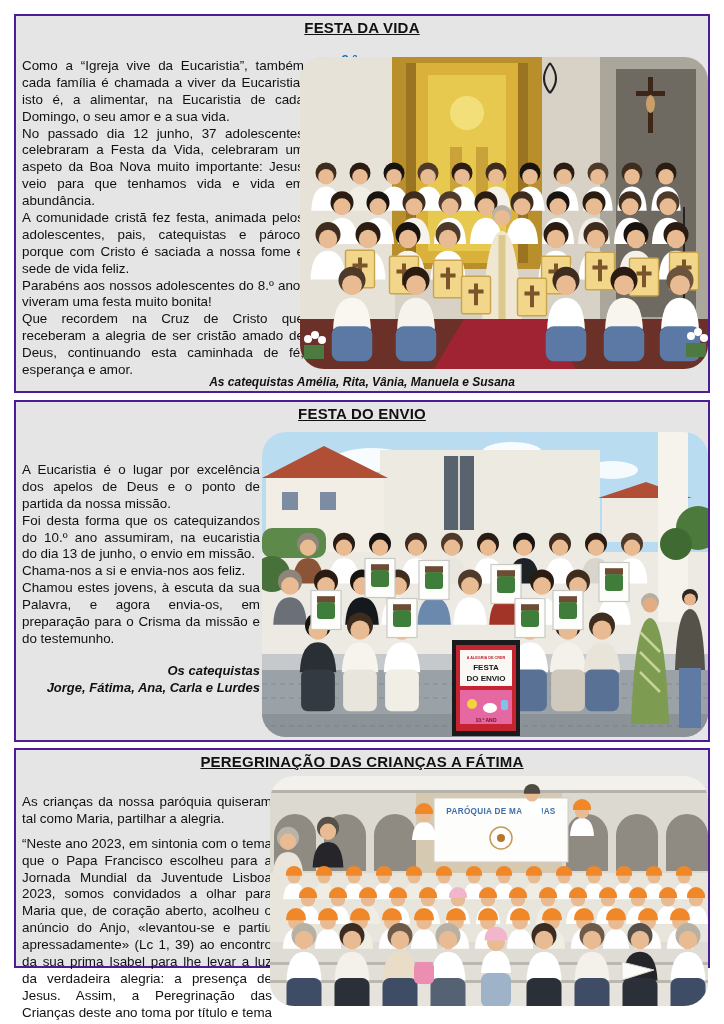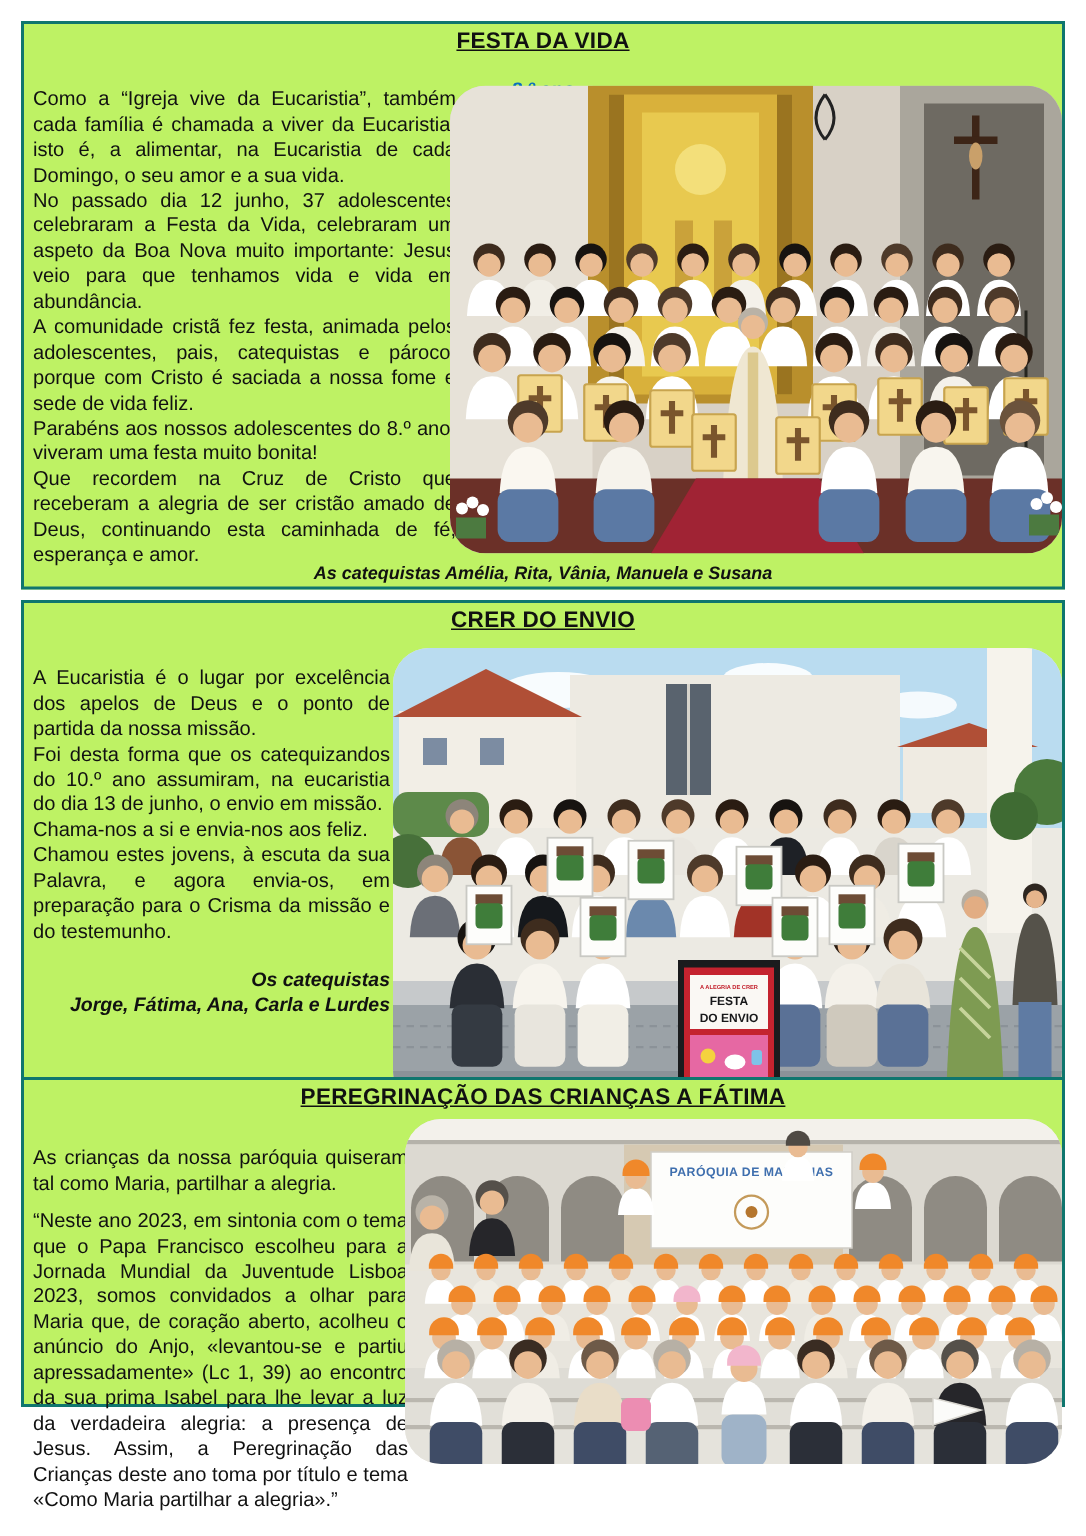--- a/index.html
+++ b/index.html
@@ -1,28 +1,28 @@
 <!DOCTYPE html>
 <html><head>
 <meta charset="utf-8">
 <style>
   html,body{margin:0;padding:0;background:#ffffff;}
   #page{position:relative;width:724px;height:1024px;background:#ffffff;
         font-family:"Liberation Sans",sans-serif;color:#111;overflow:hidden;}
-  .box{position:absolute;left:14px;width:696px;border:2px solid #0f766e;background:#bef264;box-sizing:border-box;}
+  .box{position:absolute;left:14px;width:696px;border:2px solid #4c1d95;background:#e5e5e5;box-sizing:border-box;}
   #box1{top:14px;height:379px;}
   #box2{top:400px;height:342px;}
-  #box3{top:718px;height:220px;}
+  #box3{top:748px;height:220px;}
   .sec-title{text-align:center;font-weight:bold;font-size:15px;margin-top:3px;letter-spacing:.2px;}
   .sec-title span{text-decoration:underline;}
   .sec-sub{text-align:center;font-weight:bold;font-style:italic;font-size:13px;color:#0a6ebd;margin-top:16px;}
   .textcol{position:absolute;font-size:13.4px;line-height:1.26;text-align:justify;}
   .textcol p{margin:0;}
   #text1{left:6px;top:42px;width:282px;}
-  #text2{left:6px;top:42px;width:238px;}
+  #text2{left:6px;top:60px;width:238px;}
   #text3{left:6px;top:44px;width:250px;}
   #text3 p + p{margin-top:8px;}
   .photo{position:absolute;overflow:hidden;border-radius:24px;}
   #photo1{left:284px;top:41px;width:408px;height:312px;}
   #photo2{left:246px;top:30px;width:446px;height:305px;}
   #photo3{left:254px;top:26px;width:438px;height:230px;}
   .caption{position:absolute;left:0;right:0;bottom:2px;text-align:center;
            font-weight:bold;font-style:italic;font-size:12px;}
   .cap-block{margin-top:15px;text-align:right;font-weight:bold;font-style:italic;font-size:13px;line-height:1.3;}
   svg text{font-family:"Liberation Sans",sans-serif;}
@@ -174,21 +174,21 @@
             <circle cx="398" cy="275" r="4" fill="#fff"></circle>
             <circle cx="404" cy="281" r="4" fill="#fff"></circle>
         </g>
       </svg>
     </div>
 
     <div class="caption">As catequistas Amélia, Rita, Vânia, Manuela e Susana</div>
   </div>
 
   <div class="box" id="box2">
-    <div class="sec-title"><span>CRER DO ENVIO</span></div>
+    <div class="sec-title"><span>FESTA DO ENVIO</span></div>
     <div class="sec-sub">10.º ano</div>
 
     <div class="textcol" id="text2">
       <p>A Eucaristia é o lugar por excelência dos apelos de Deus e o ponto de partida da nossa missão.</p>
       <p>Foi desta forma que os catequizandos do 10.º ano assumiram, na eucaristia do dia 13 de junho, o envio em missão.</p>
       <p>Chama-nos a si e envia-nos aos feliz.</p>
       <p>Chamou estes jovens, à escuta da sua Palavra, e agora envia-os, em preparação para o Crisma da missão e do testemunho.</p>
       <div class="cap-block">
         <div>Os catequistas</div>
         <div>Jorge, Fátima, Ana, Carla e Lurdes</div>

